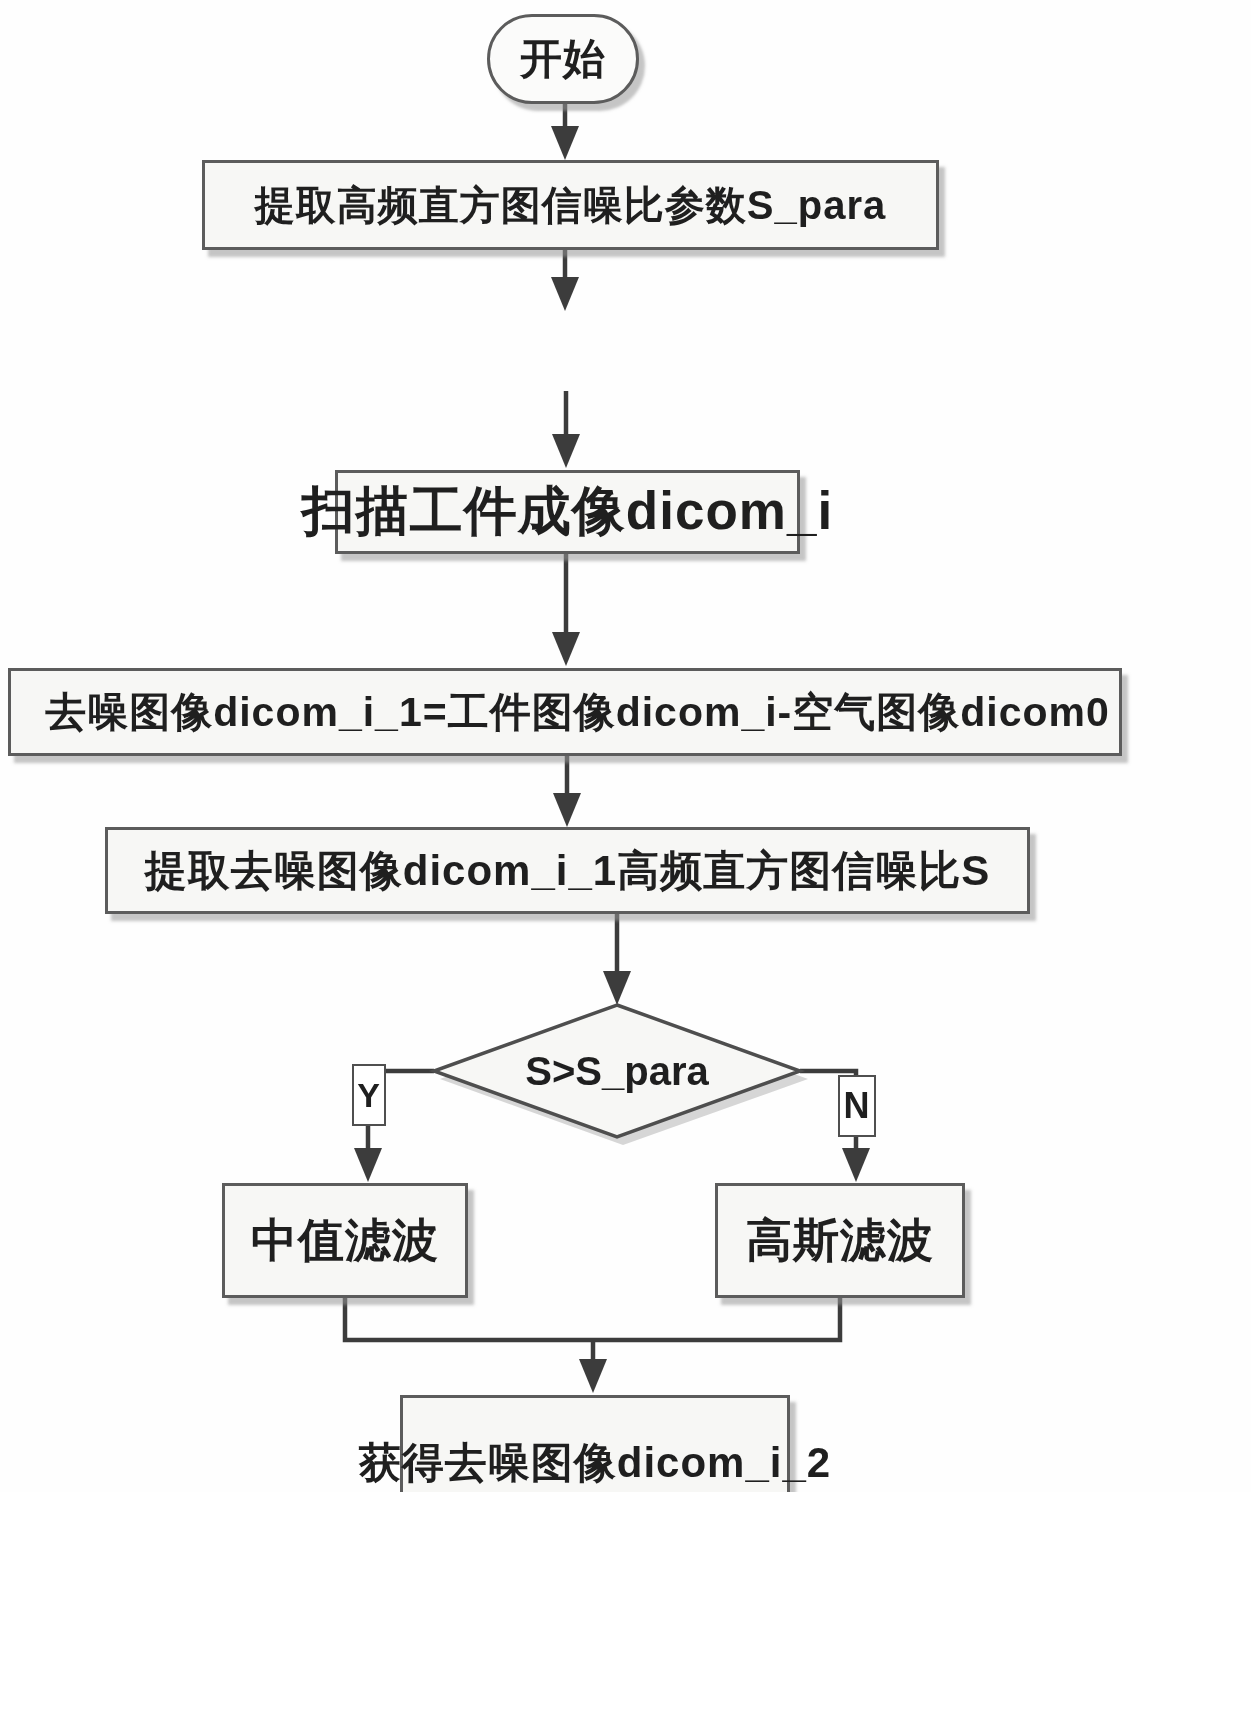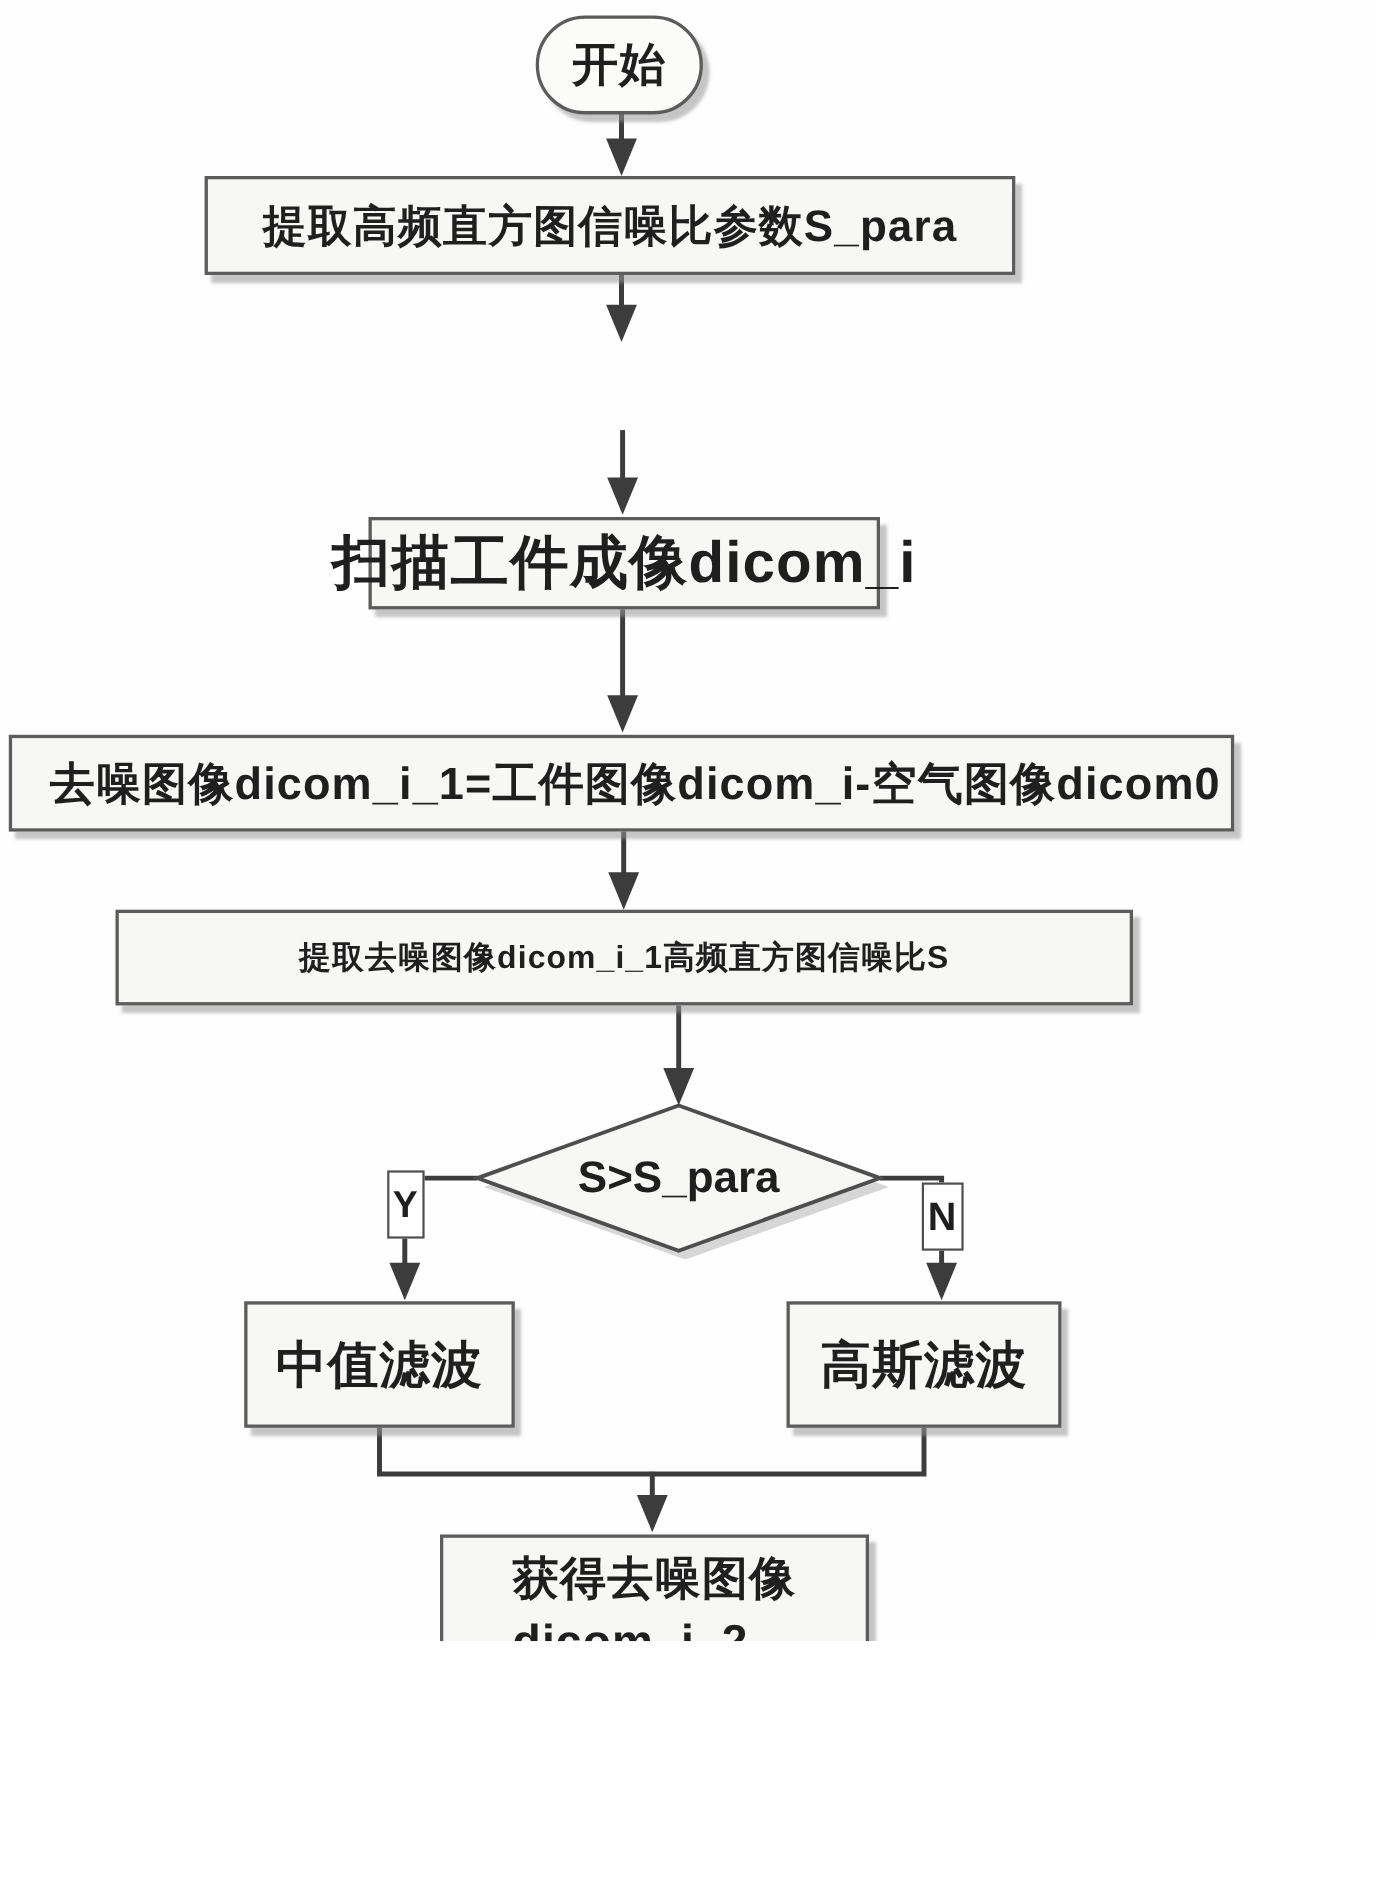--- a/index.html
+++ b/index.html
@@ -27,29 +27,29 @@
   .terminator{border-radius:48px;background:#fbfbfa;}
   .rect{background:#f7f7f5;}
   .small-label{
     background:#ffffff;border:2px solid #4f4f4f;
     box-shadow:none;font-weight:700;
   }
   .diamond-label{
     position:absolute;z-index:3;display:flex;align-items:center;justify-content:center;
     background:transparent;border:none;box-shadow:none;font-weight:600;white-space:nowrap;
   }
-  .merge-lines{display:flex;flex-direction:column;align-items:flex-start;line-height:1.35;}
+  .merge-lines{display:flex;flex-direction:row;align-items:flex-start;line-height:1.35;}
 
   
   #n-start   {left:487px;top:14px;  width:152px;height:90px; font-size:42px;}
-  #n-step1   {left:186px;top:160px; width:737px;height:90px; font-size:40px;}
+  #n-step1   {left:202px;top:160px; width:737px;height:90px; font-size:40px;}
   #n-step2   {left:340px;top:313px; width:455px;height:79px; font-size:40px;}
   #n-step3   {left:335px;top:470px; width:465px;height:84px; font-size:53px;}
   #n-step4   {left:8px;  top:668px; width:1114px;height:88px;font-size:41px;padding-left:25px;}
-  #n-step5   {left:105px;top:827px; width:925px;height:87px; font-size:29px;}
+  #n-step5   {left:105px;top:827px; width:925px;height:87px; font-size:42px;}
   #n-decision{left:434px;top:1005px;width:366px;height:132px;font-size:40px;}
   #n-yes     {left:352px;top:1064px;width:34px; height:62px; font-size:34px;}
   #n-no      {left:838px;top:1075px;width:38px; height:62px; font-size:36px;}
   #n-median  {left:222px;top:1183px;width:246px;height:115px;font-size:46px;}
   #n-gauss   {left:715px;top:1183px;width:250px;height:115px;font-size:46px;}
   #n-merge   {left:400px;top:1395px;width:390px;height:137px;font-size:42px;}
   #n-end     {left:518px;top:1593px;width:190px;height:96px; font-size:42px;text-align:right;}
 </style>
 </head>
 <body>

